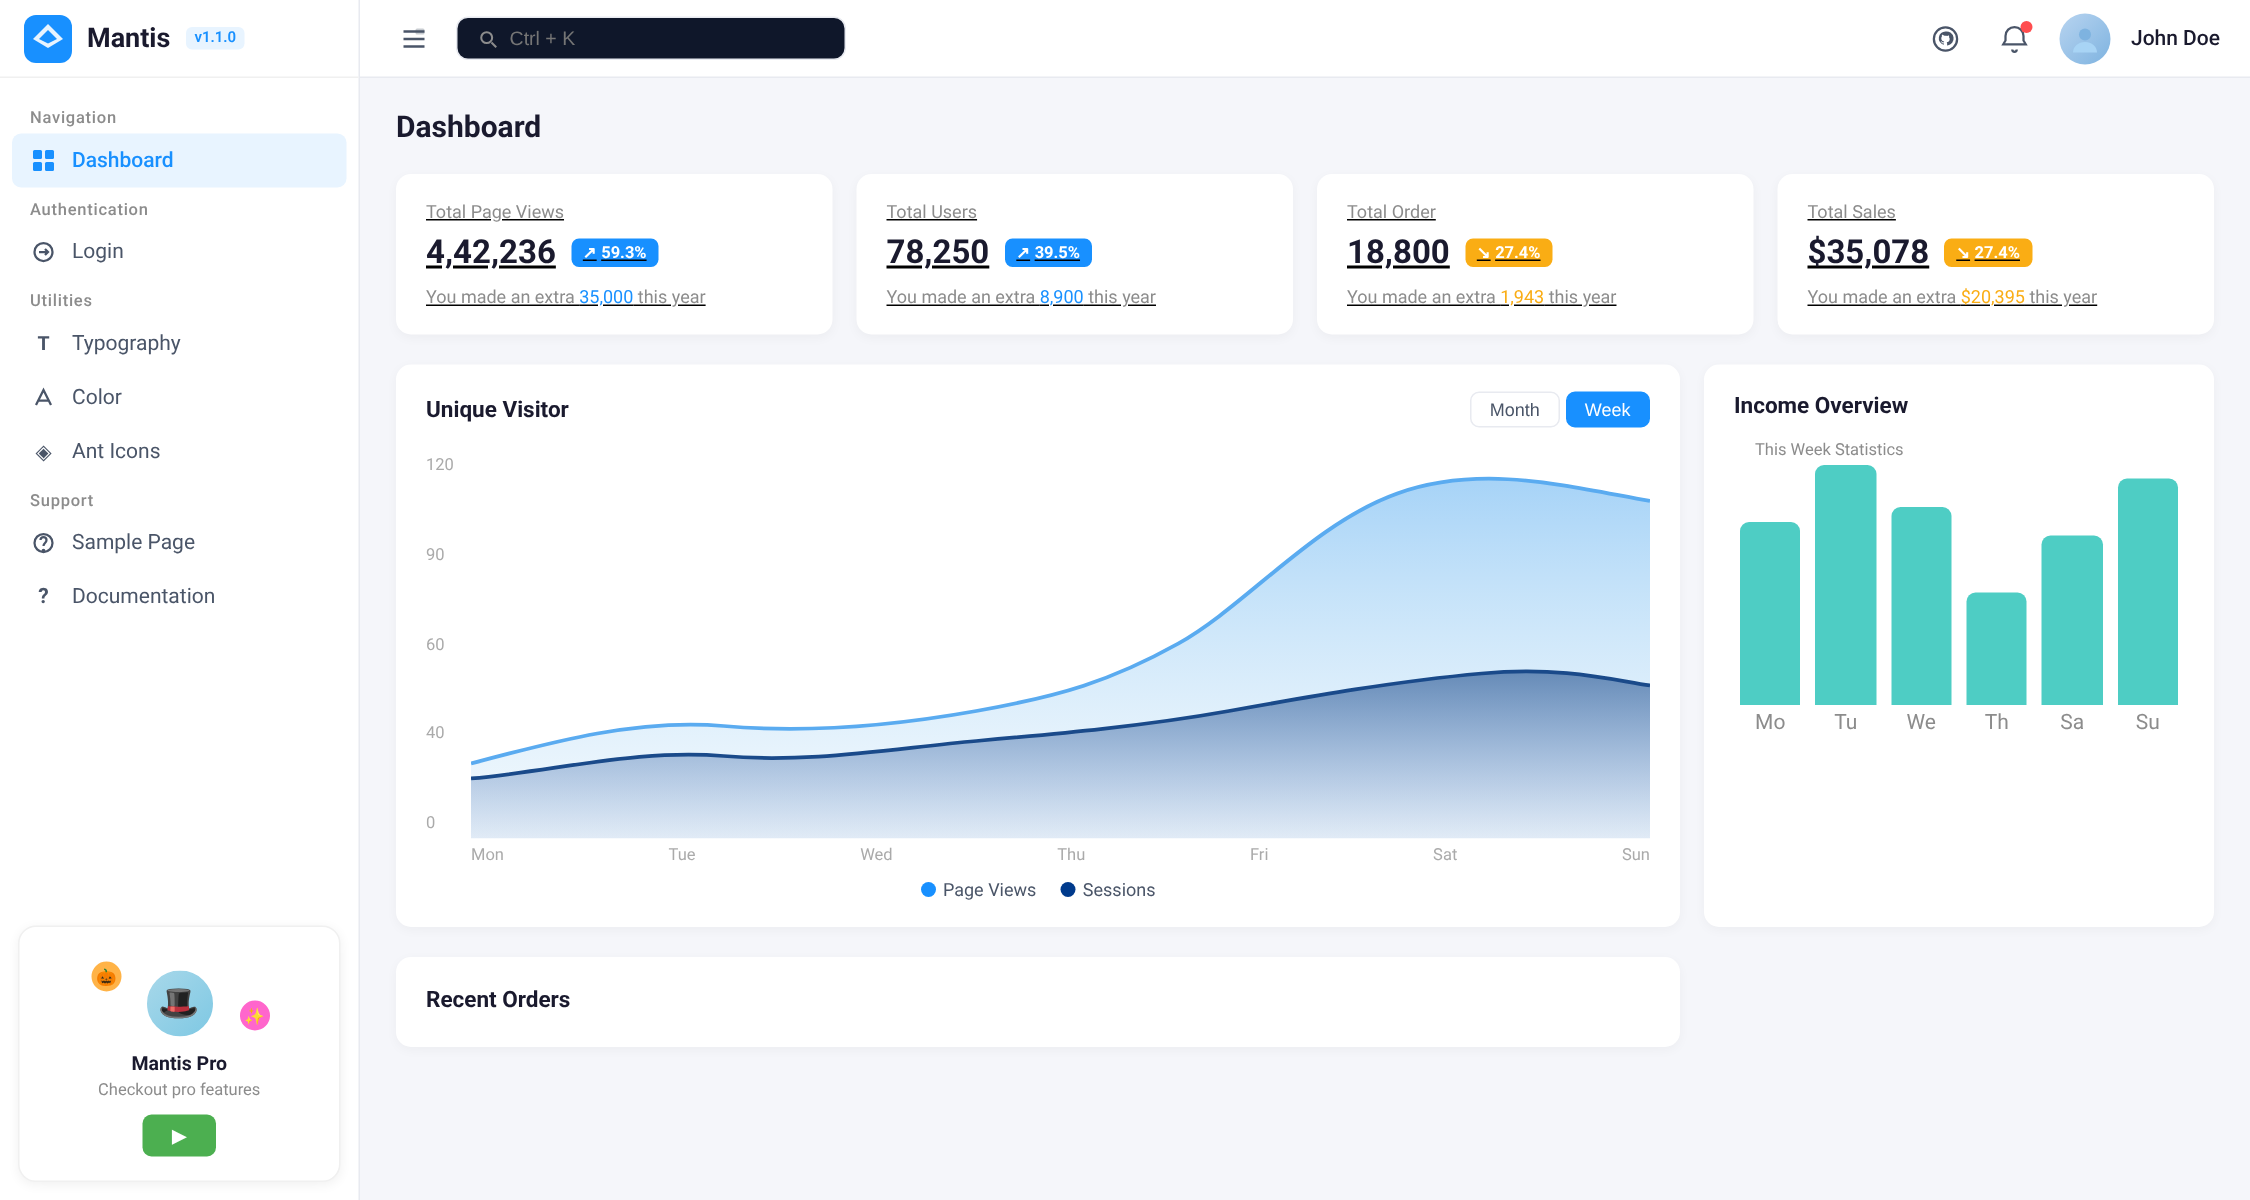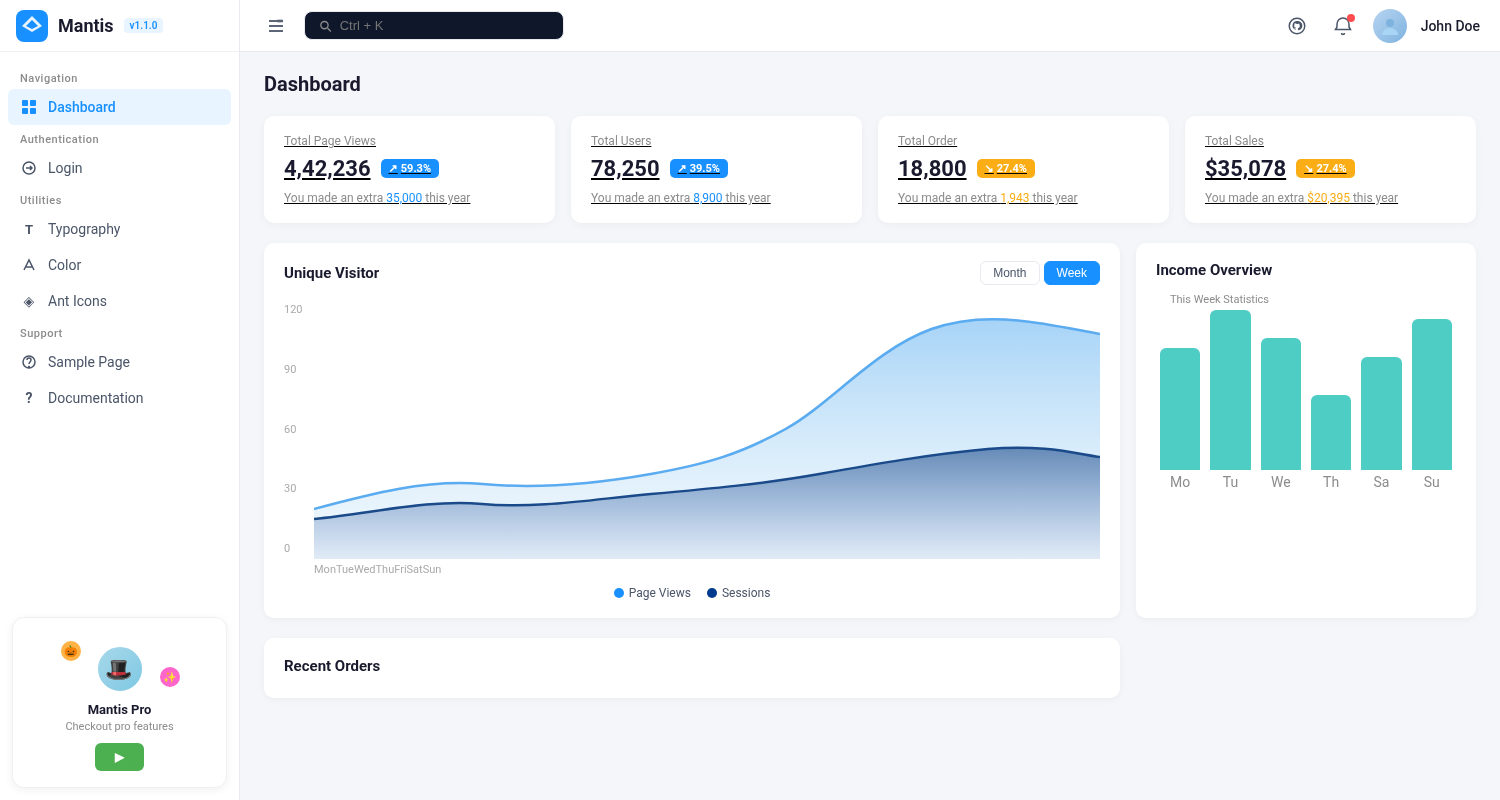--- a/index.html
+++ b/index.html
@@ -273,21 +273,21 @@
             <button class="period-btn">Month</button>
             <button class="period-btn active">Week</button>
           </div>
         </div>
         <div style="position:relative;">
           <div style="display:flex; gap:0; align-items:flex-start;">
             <div class="y-axis" style="position:relative; height:260px; width:30px; display:flex; flex-direction:column; justify-content:space-between; padding: 4px 0;">
               <span class="y-label">120</span>
               <span class="y-label">90</span>
               <span class="y-label">60</span>
-              <span class="y-label">30</span>
+              <span class="y-label">40</span>
               <span class="y-label">0</span>
             </div>
             <svg id="area-chart" style="flex:1; height:260px;" viewBox="0 0 700 260" preserveAspectRatio="none">
               <defs>
                 <linearGradient id="grad1" x1="0" y1="0" x2="0" y2="1">
                   <stop offset="0%" stop-color="#90c8f5" stop-opacity="0.8"></stop>
                   <stop offset="100%" stop-color="#c5e3f7" stop-opacity="0.2"></stop>
                 </linearGradient>
                 <linearGradient id="grad2" x1="0" y1="0" x2="0" y2="1">
                   <stop offset="0%" stop-color="#1a4a8a" stop-opacity="0.6"></stop>
@@ -295,21 +295,21 @@
                 </linearGradient>
               </defs>
 
               <path d="M0,210 C50,195 100,180 150,185 C200,190 250,185 300,175 C350,165 380,155 420,130 C460,105 500,50 550,30 C600,10 650,25 700,35 L700,260 L0,260 Z" fill="url(#grad1)"></path>
               <path d="M0,210 C50,195 100,180 150,185 C200,190 250,185 300,175 C350,165 380,155 420,130 C460,105 500,50 550,30 C600,10 650,25 700,35" fill="none" stroke="#5aabf0" stroke-width="2.5"></path>
 
               <path d="M0,220 C50,215 100,200 150,205 C200,210 250,200 300,195 C350,190 400,185 450,175 C500,165 550,155 600,150 C650,145 680,155 700,158 L700,260 L0,260 Z" fill="url(#grad2)"></path>
               <path d="M0,220 C50,215 100,200 150,205 C200,210 250,200 300,195 C350,190 400,185 450,175 C500,165 550,155 600,150 C650,145 680,155 700,158" fill="none" stroke="#1a4a8a" stroke-width="2.5"></path>
             </svg>
           </div>
-          <div class="x-axis" style="display:flex; justify-content:flex-start; margin-left:30px; margin-top:4px;">
+          <div class="x-axis" style="display:flex; justify-content:space-between; margin-left:30px; margin-top:4px;">
             <span class="x-label">Mon</span>
             <span class="x-label">Tue</span>
             <span class="x-label">Wed</span>
             <span class="x-label">Thu</span>
             <span class="x-label">Fri</span>
             <span class="x-label">Sat</span>
             <span class="x-label">Sun</span>
           </div>
         </div>
         <div class="chart-legend">

